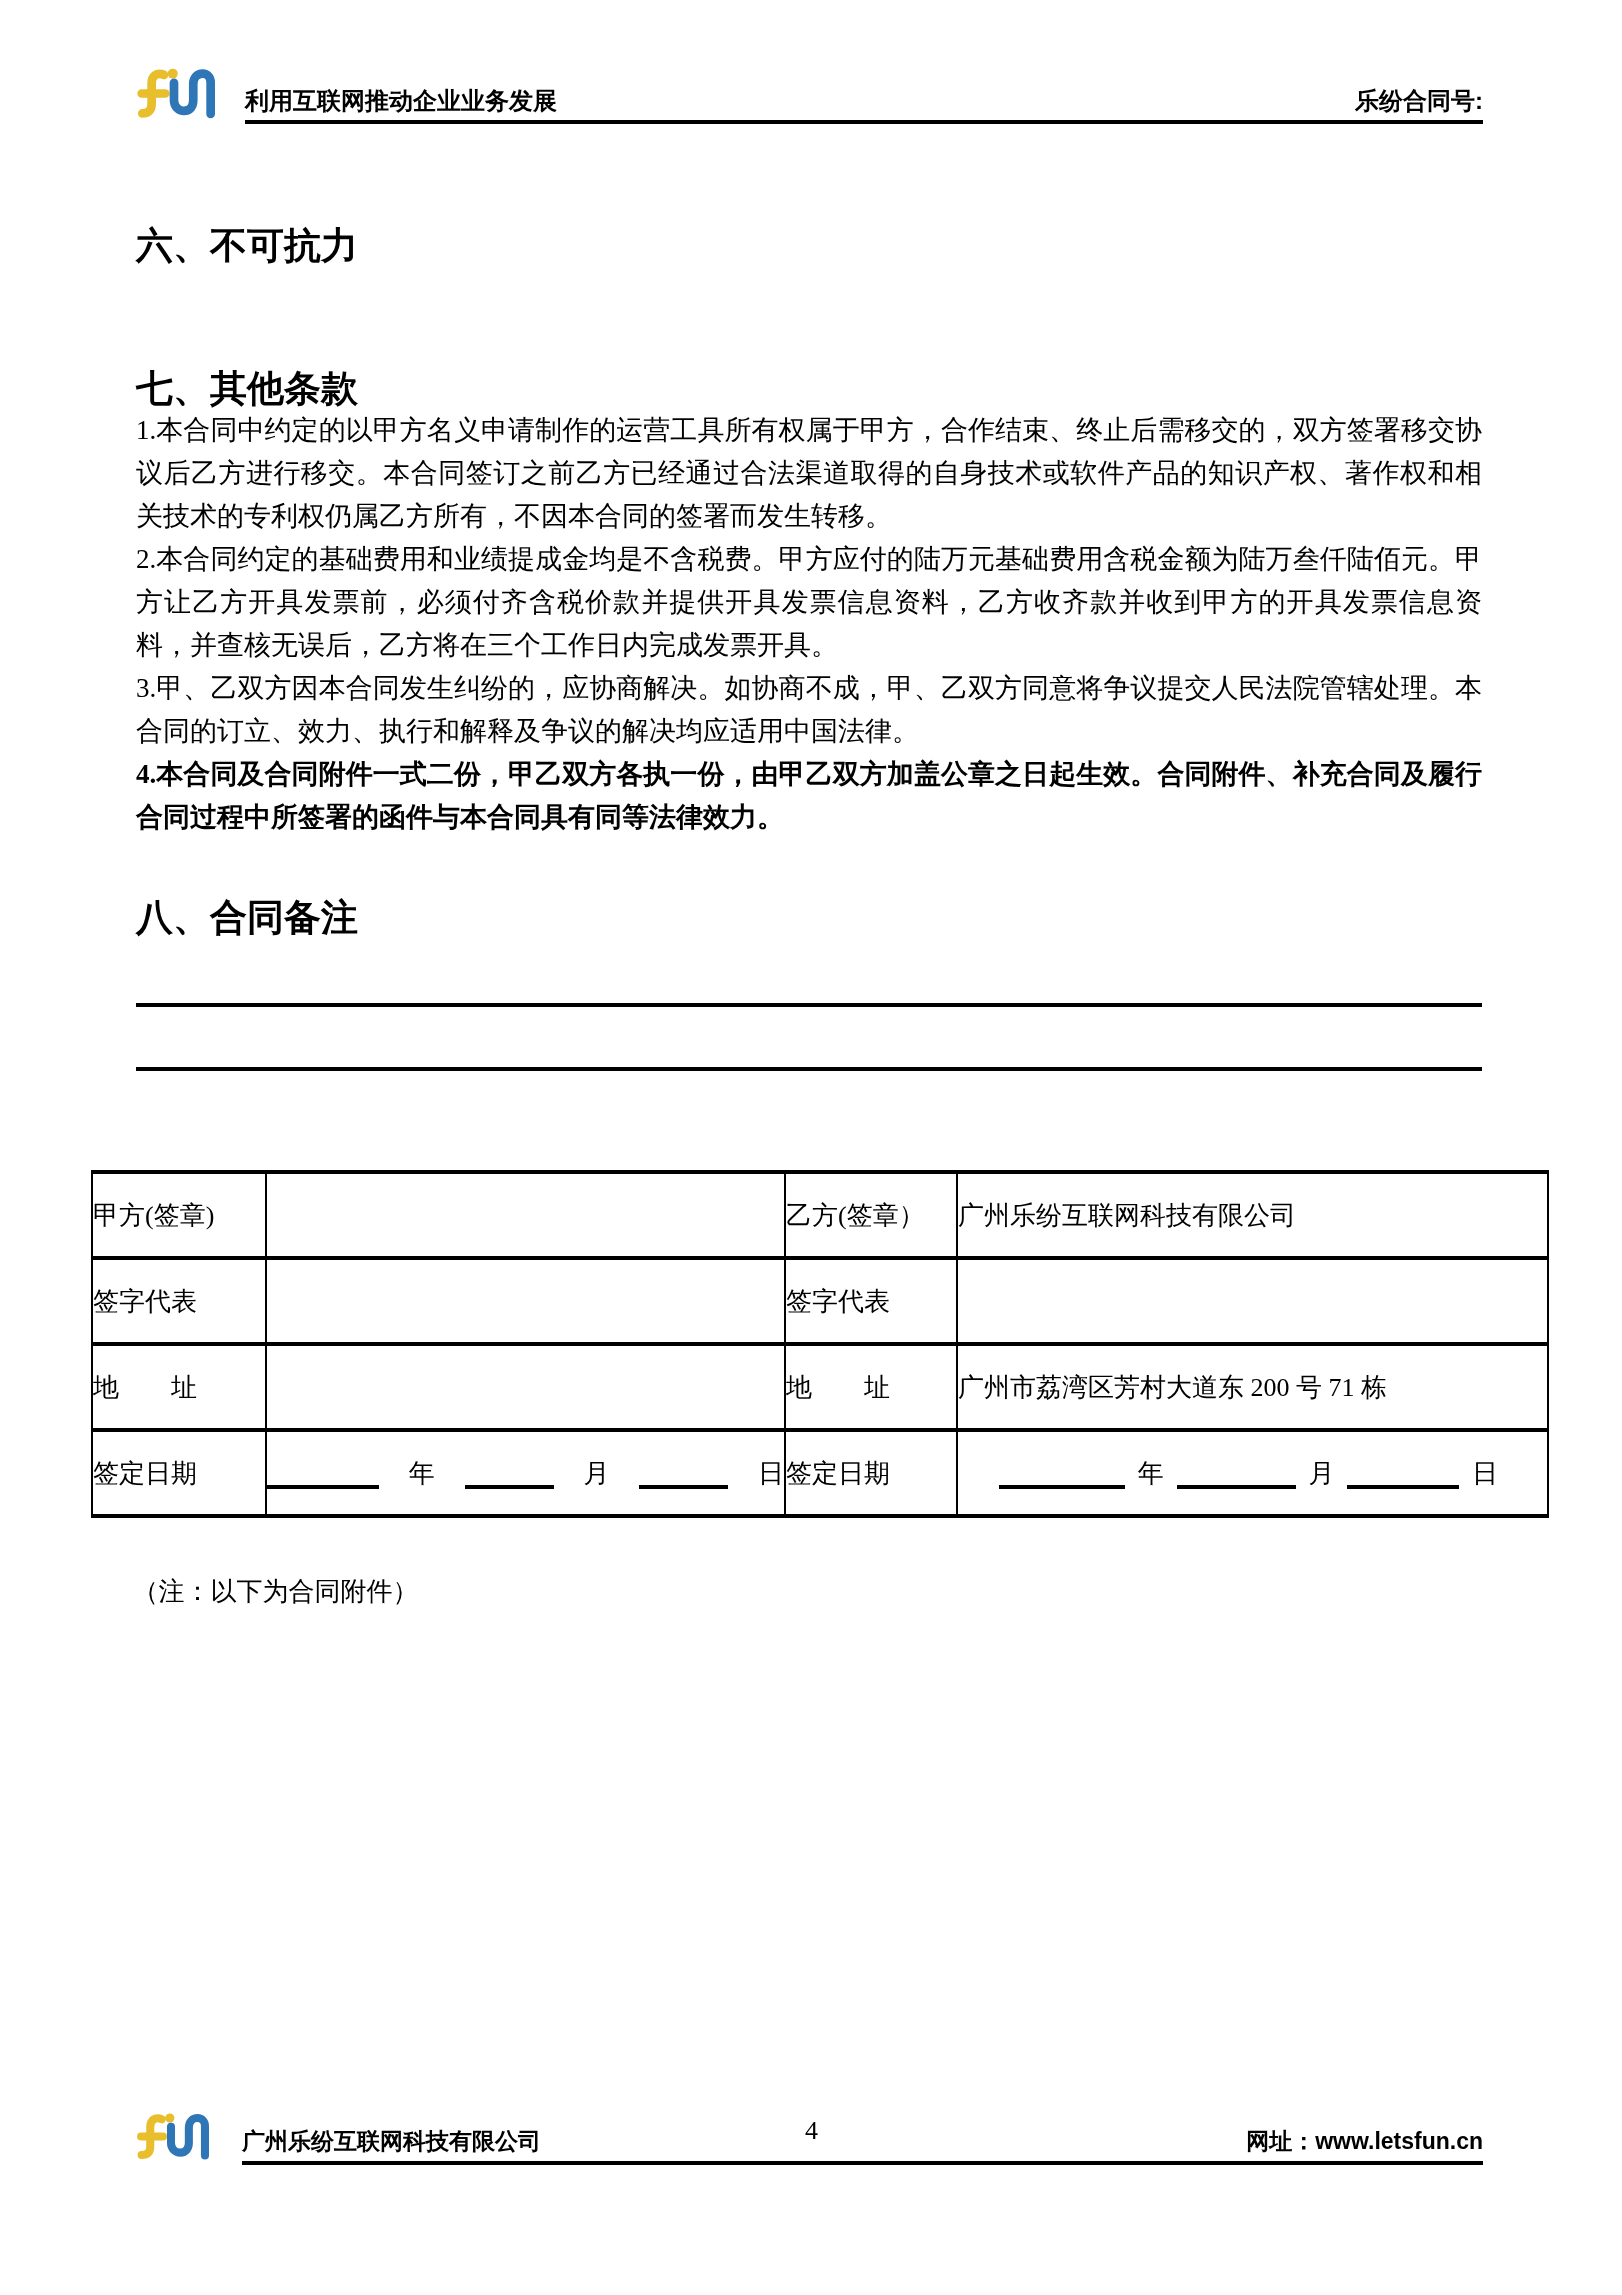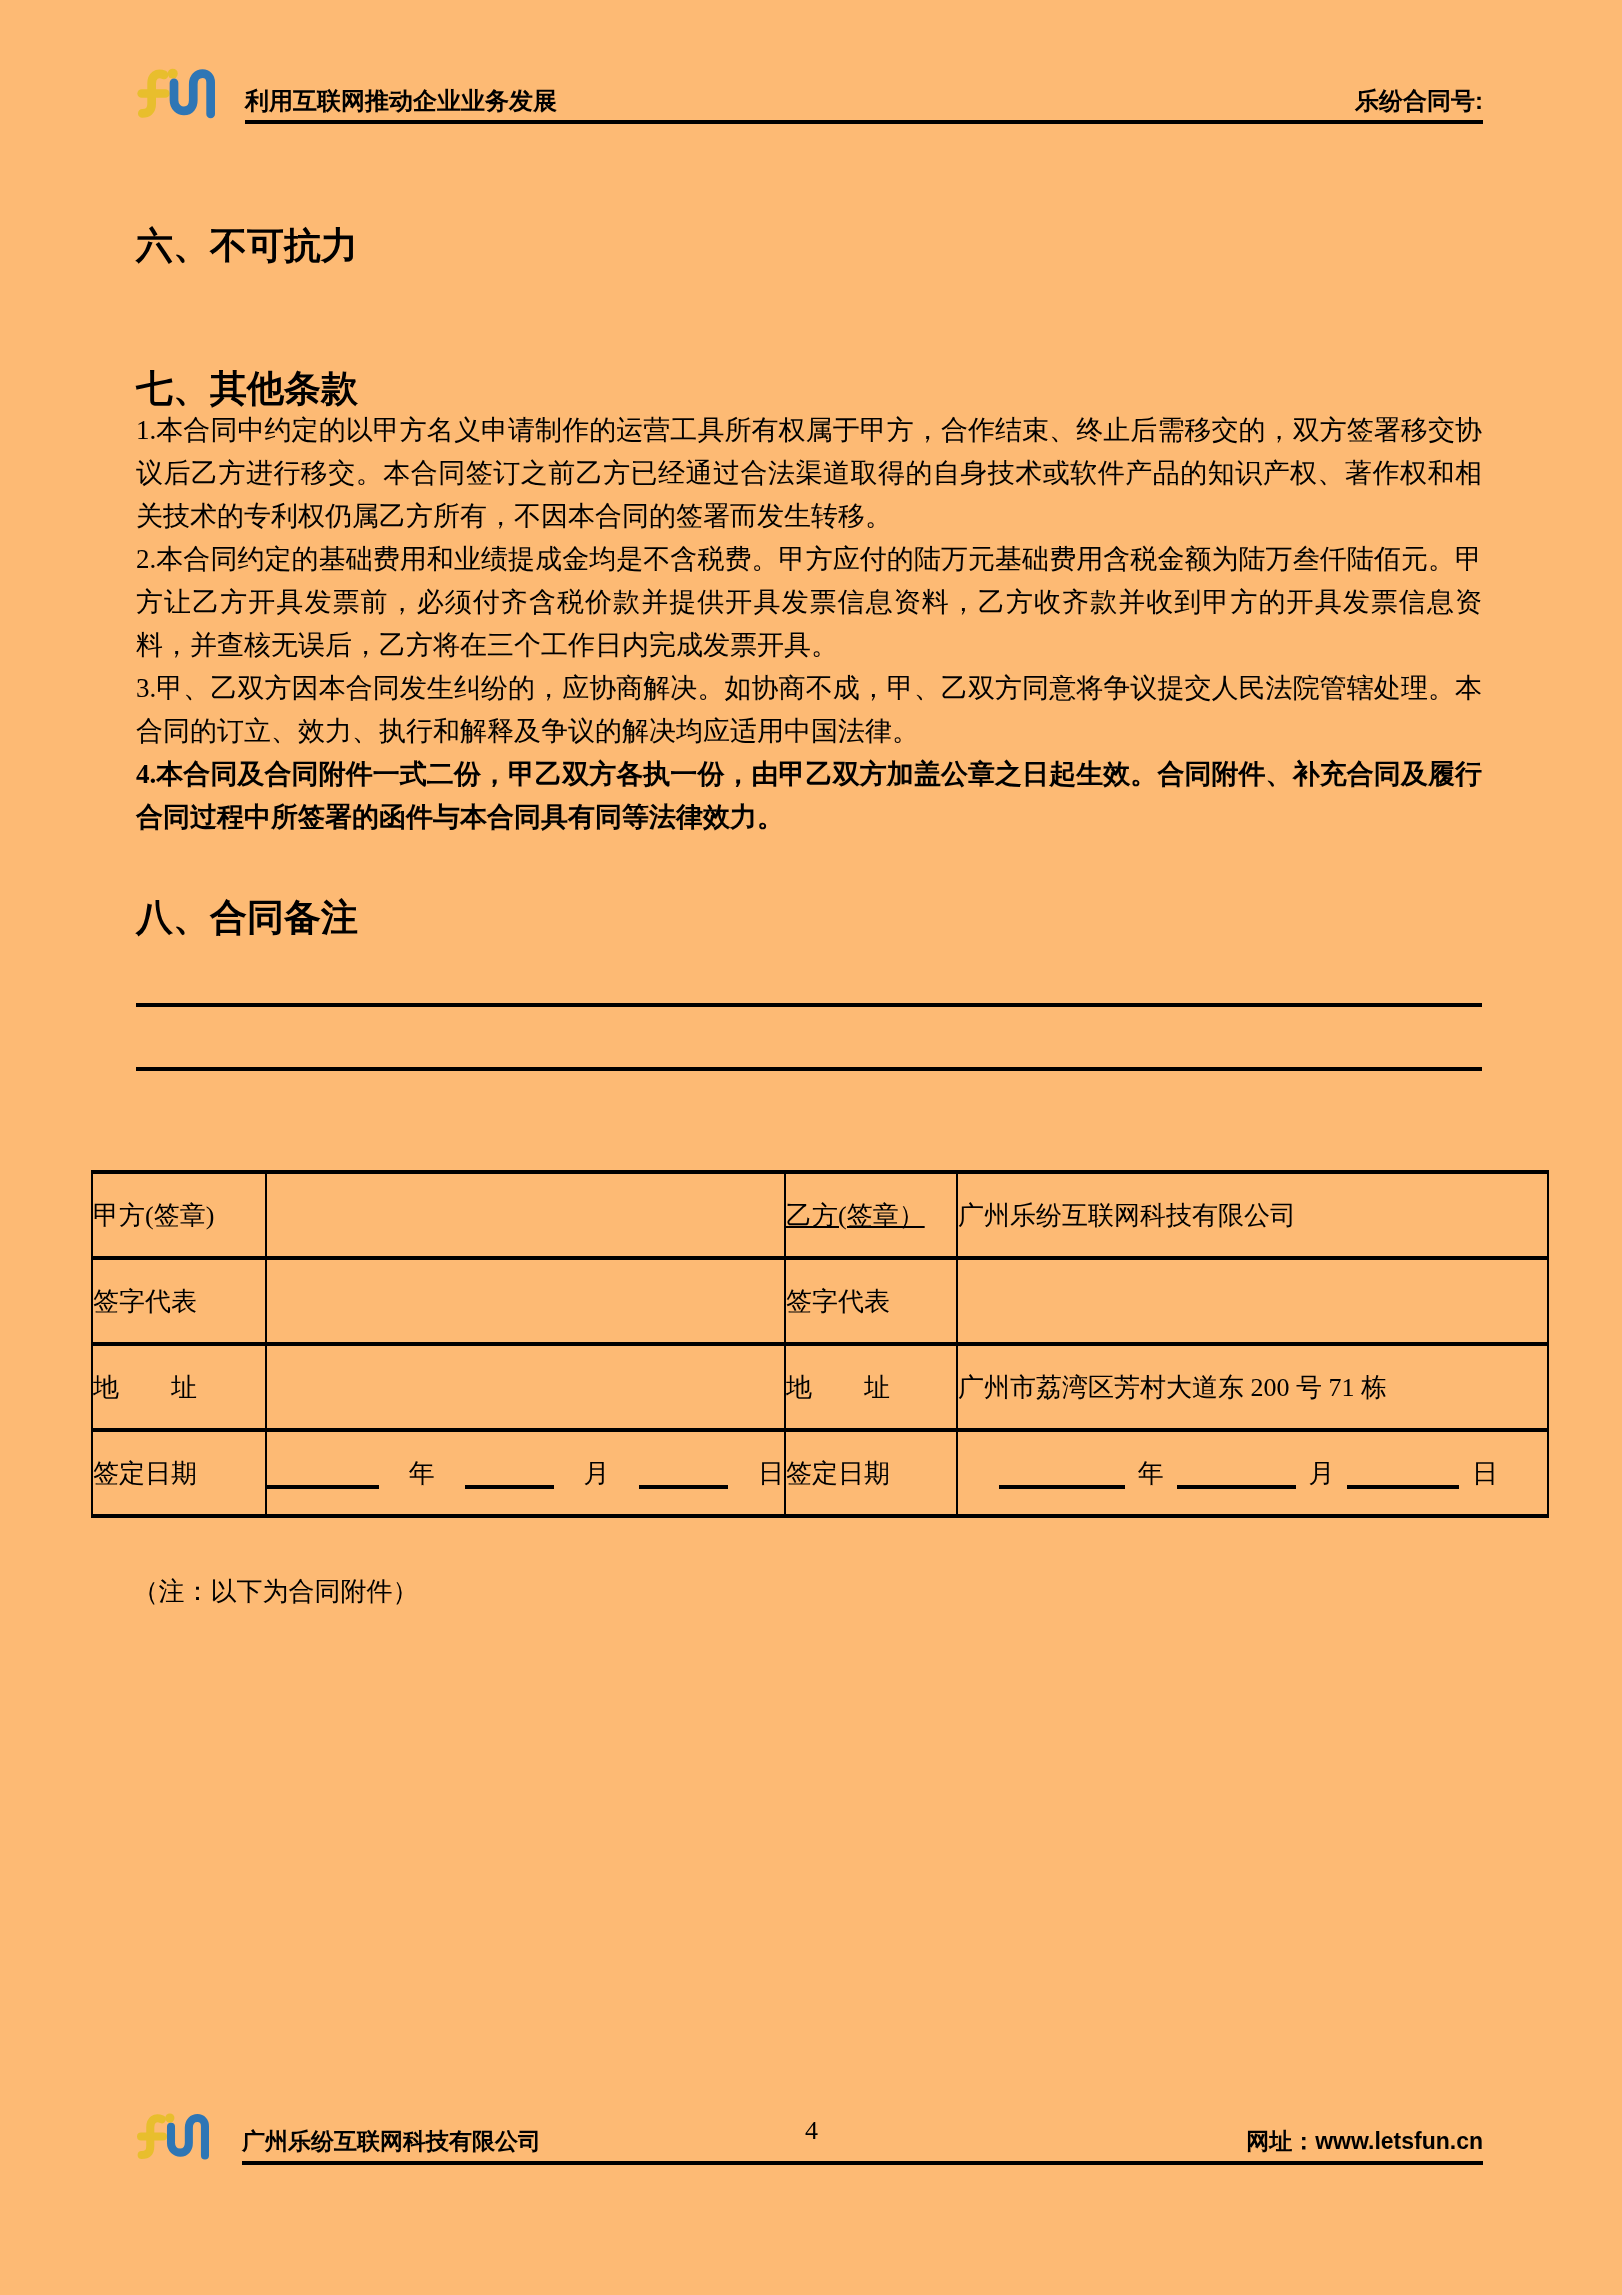--- a/index.html
+++ b/index.html
@@ -1,20 +1,20 @@
 <!DOCTYPE html>
 <html style="font-size:11px"><head>
 <meta charset="utf-8">
 <style>
   html,body{margin:0;padding:0;background:#888;}
   .page{
     position:relative;
     width:1623px;
     height:2295px;
-    background:#fdba74;
+    background:#ffffff;
     font-family:"Liberation Serif", serif;
     color:#000;
     overflow:hidden;
   }
 
   
   .header{
     position:absolute;
     left:133px;
     right:140px;
@@ -85,21 +85,21 @@
     border-bottom:4.1px solid #000;
     height:82px;
     font-size:26px;
     vertical-align:middle;
     padding:0;
   }
   td.lbl{padding-left:30px;}
   td.val{padding-left:17.7px;}
   .col-l1{width:172px;}
   .col-v1{width:517px;}
-  .col-l2{width:170px;text-decoration:underline;}
+  .col-l2{width:170px;}
   .col-v2{width:589px;}
   td.datecell{padding:0 26px;}
   td.datecell .daterow{
     display:flex;
     justify-content:space-between;
     align-items:baseline;
   }
   td.datecell.right{padding:0 49px 0 41px;}
   .blank{
     display:inline-block;

